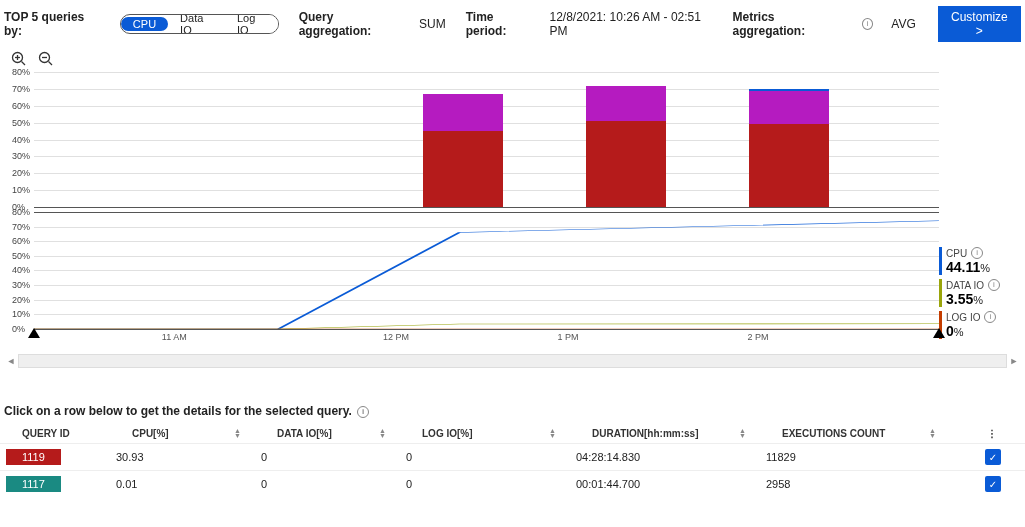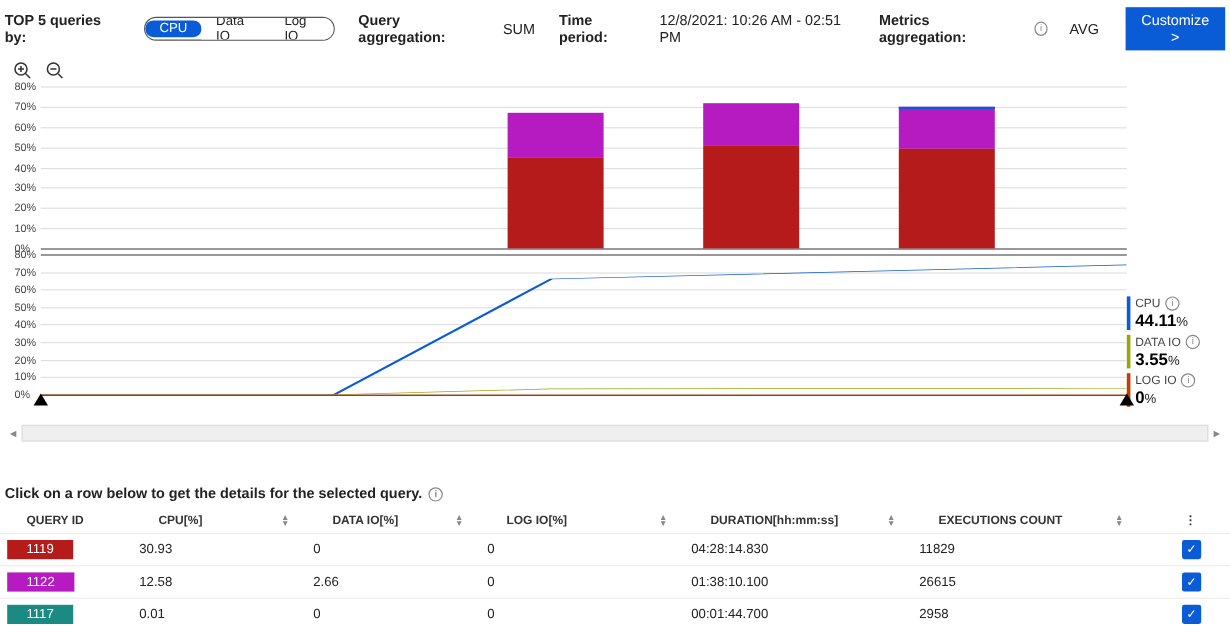--- a/index.html
+++ b/index.html
@@ -156,20 +156,26 @@
       <svg viewBox="0 0 100 80" preserveAspectRatio="none">
         <polyline points="0,80 27,80 47,14 100,6" fill="none" stroke="#0a5bd6" stroke-width="0.4"></polyline>
         <polyline points="0,80 27,80 47,76.6 100,76.4" fill="none" stroke="#9aa50b" stroke-width="0.4"></polyline>
         <polyline points="0,80 100,80" fill="none" stroke="#c43d00" stroke-width="0.4"></polyline>
       </svg>
     </div>
 
     <div class="tri" style="left:28px; top:256px;"></div>
     <div class="tri" style="right:-6px; top:256px;"></div>
 
+    <div class="xaxis">
+      <span style="left:15.5%;">11 AM</span>
+      <span style="left:40%;">12 PM</span>
+      <span style="left:59%;">1 PM</span>
+      <span style="left:80%;">2 PM</span>
+    </div>
   </div>
 
   <div class="legend-col">
     <div class="legend-item" style="border-color:#0a5bd6;">
       <div class="li-line">
           <span>CPU</span>
           <span class="info-ic">i</span>
         </div>
       <div><span class="li-val">44.11</span><span class="li-unit">%</span></div>
     </div>
@@ -226,29 +232,20 @@
       <tr>
         <td><span class="qpill" style="background:#b51b1b">1119</span></td>
         <td>30.93</td>
         <td>0</td>
         <td>0</td>
         <td>04:28:14.830</td>
         <td>11829</td>
         <td style="text-align:right;padding-right:24px;"><span class="chk">✓</span></td>
       </tr>
       <tr>
-        <td><span class="qpill" style="background:#b51bc0">1122</span></td>
-        <td>12.58</td>
-        <td>2.66</td>
-        <td>0</td>
-        <td>01:38:10.100</td>
-        <td>26615</td>
-        <td style="text-align:right;padding-right:24px;"><span class="chk">✓</span></td>
-      </tr>
-      <tr>
         <td><span class="qpill" style="background:#1a8a82">1117</span></td>
         <td>0.01</td>
         <td>0</td>
         <td>0</td>
         <td>00:01:44.700</td>
         <td>2958</td>
         <td style="text-align:right;padding-right:24px;"><span class="chk">✓</span></td>
       </tr>
     </tbody>
 </table>

